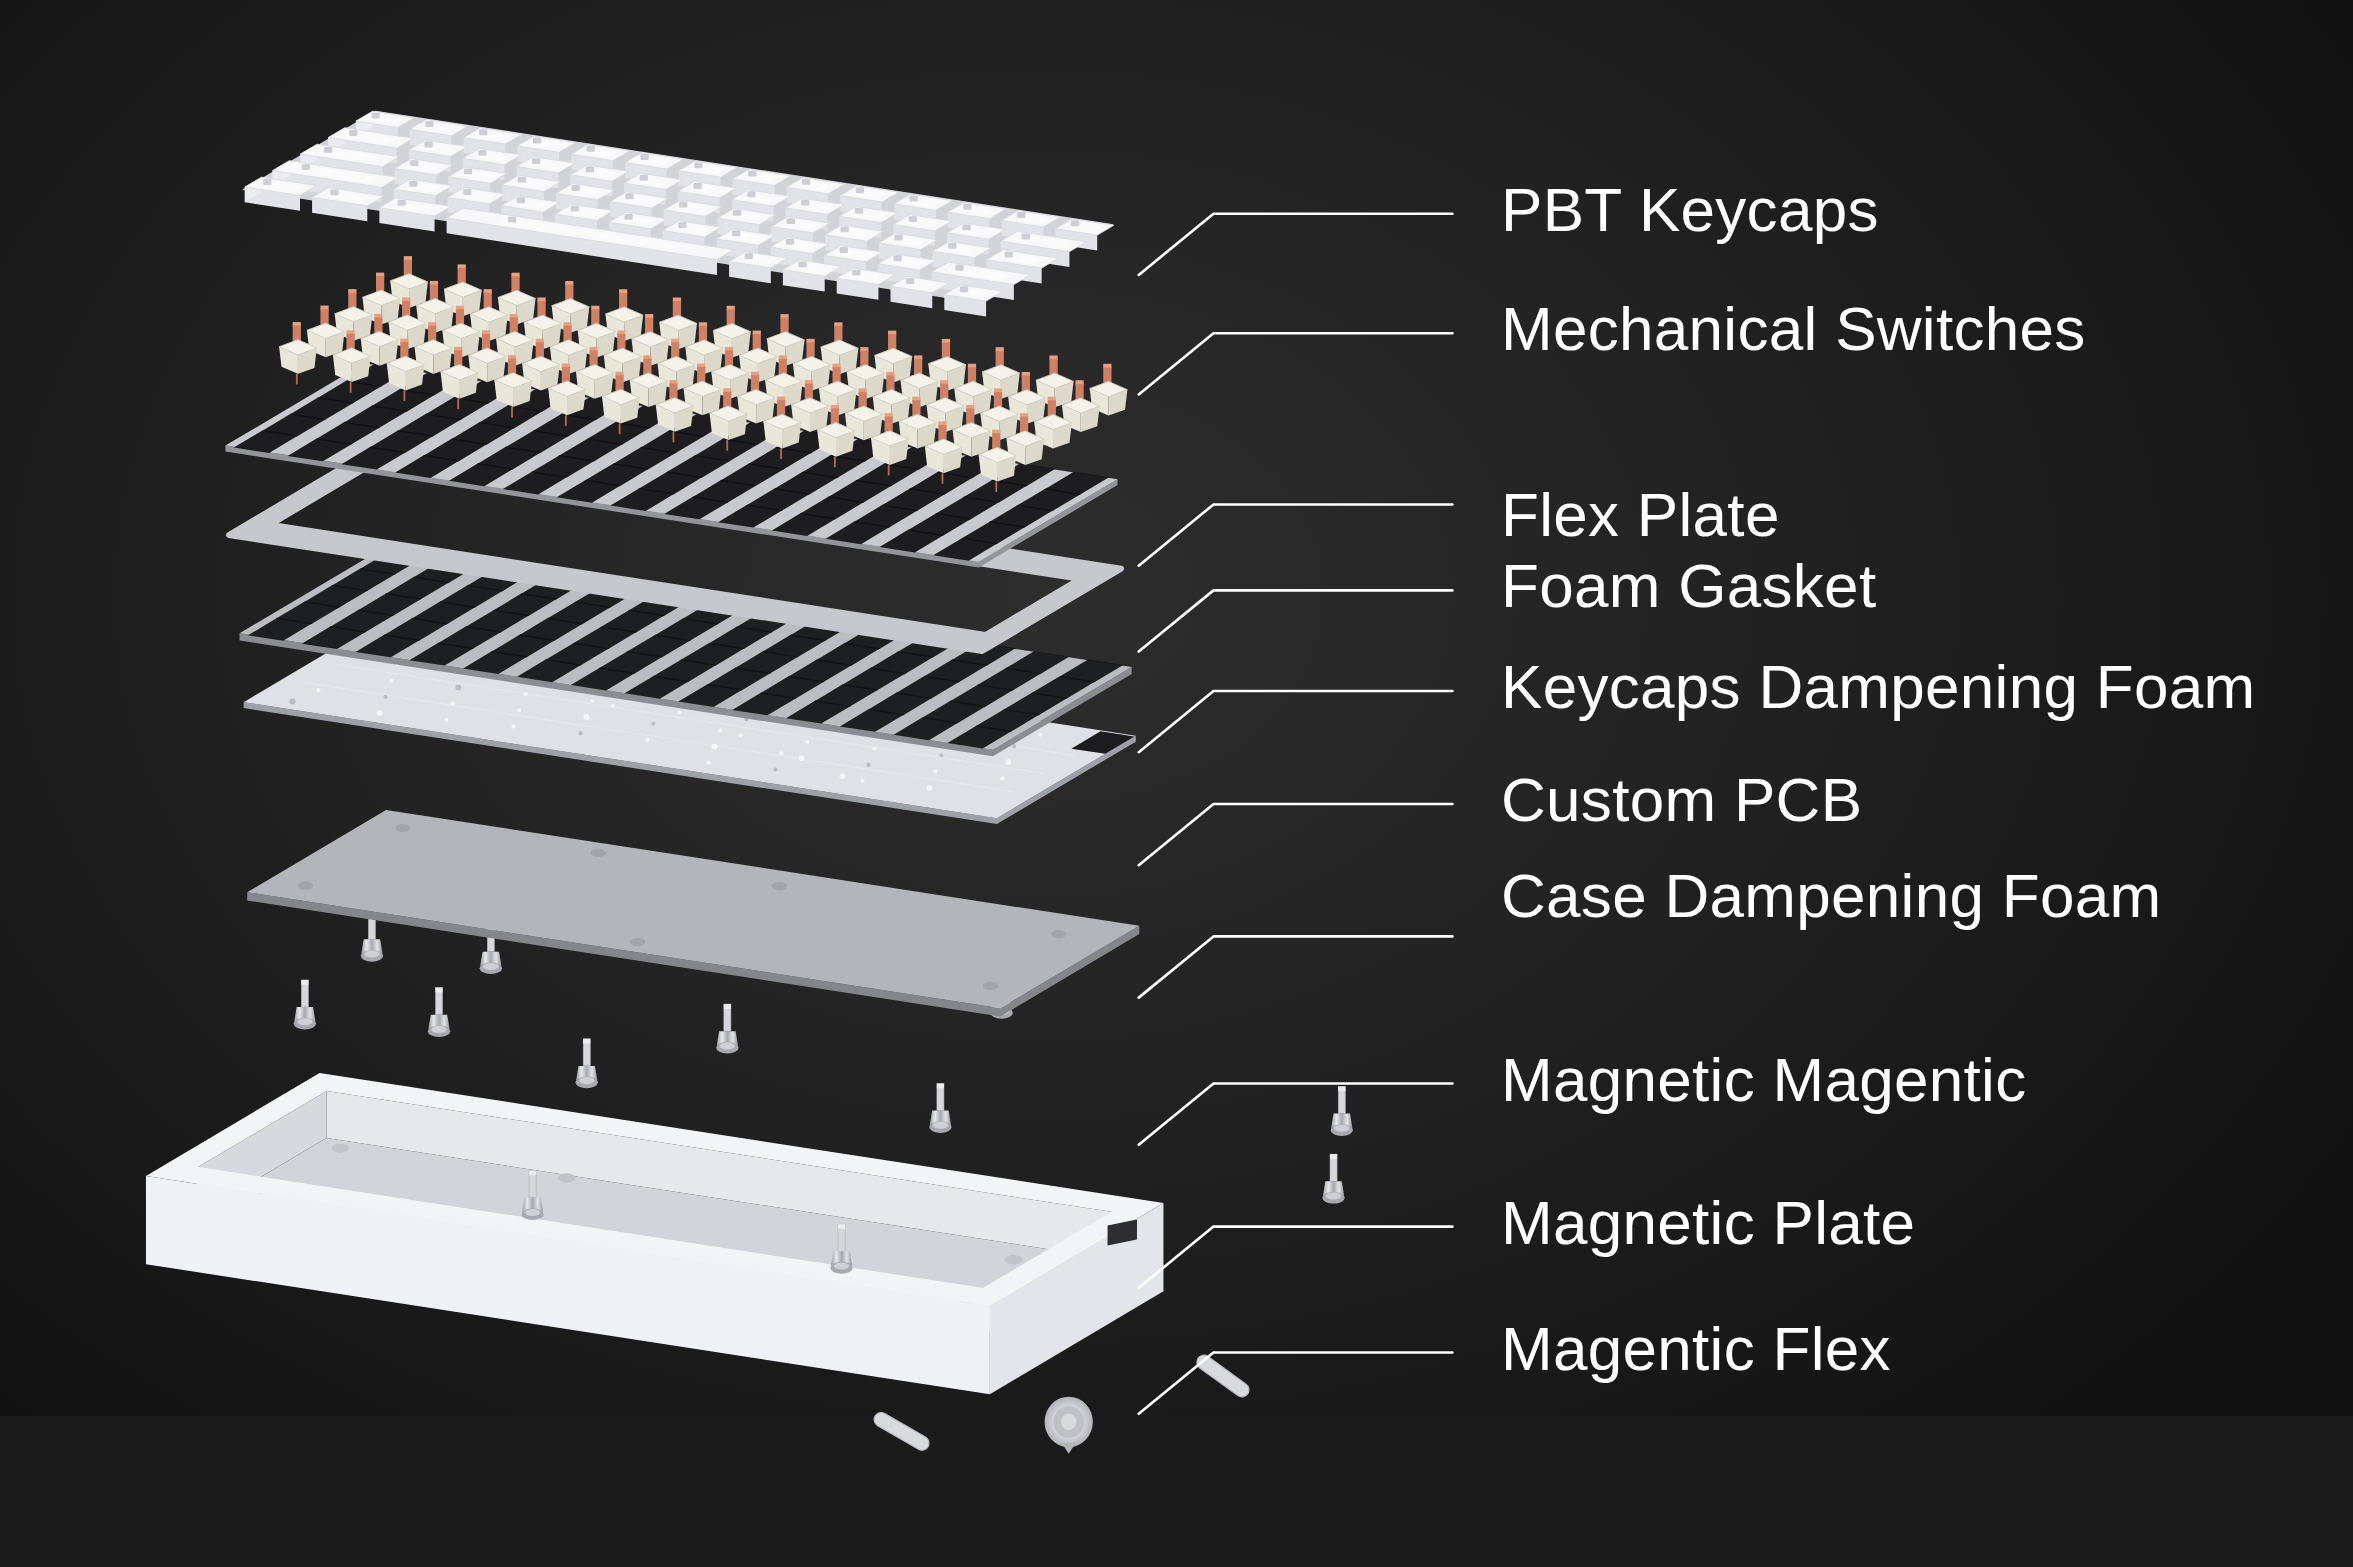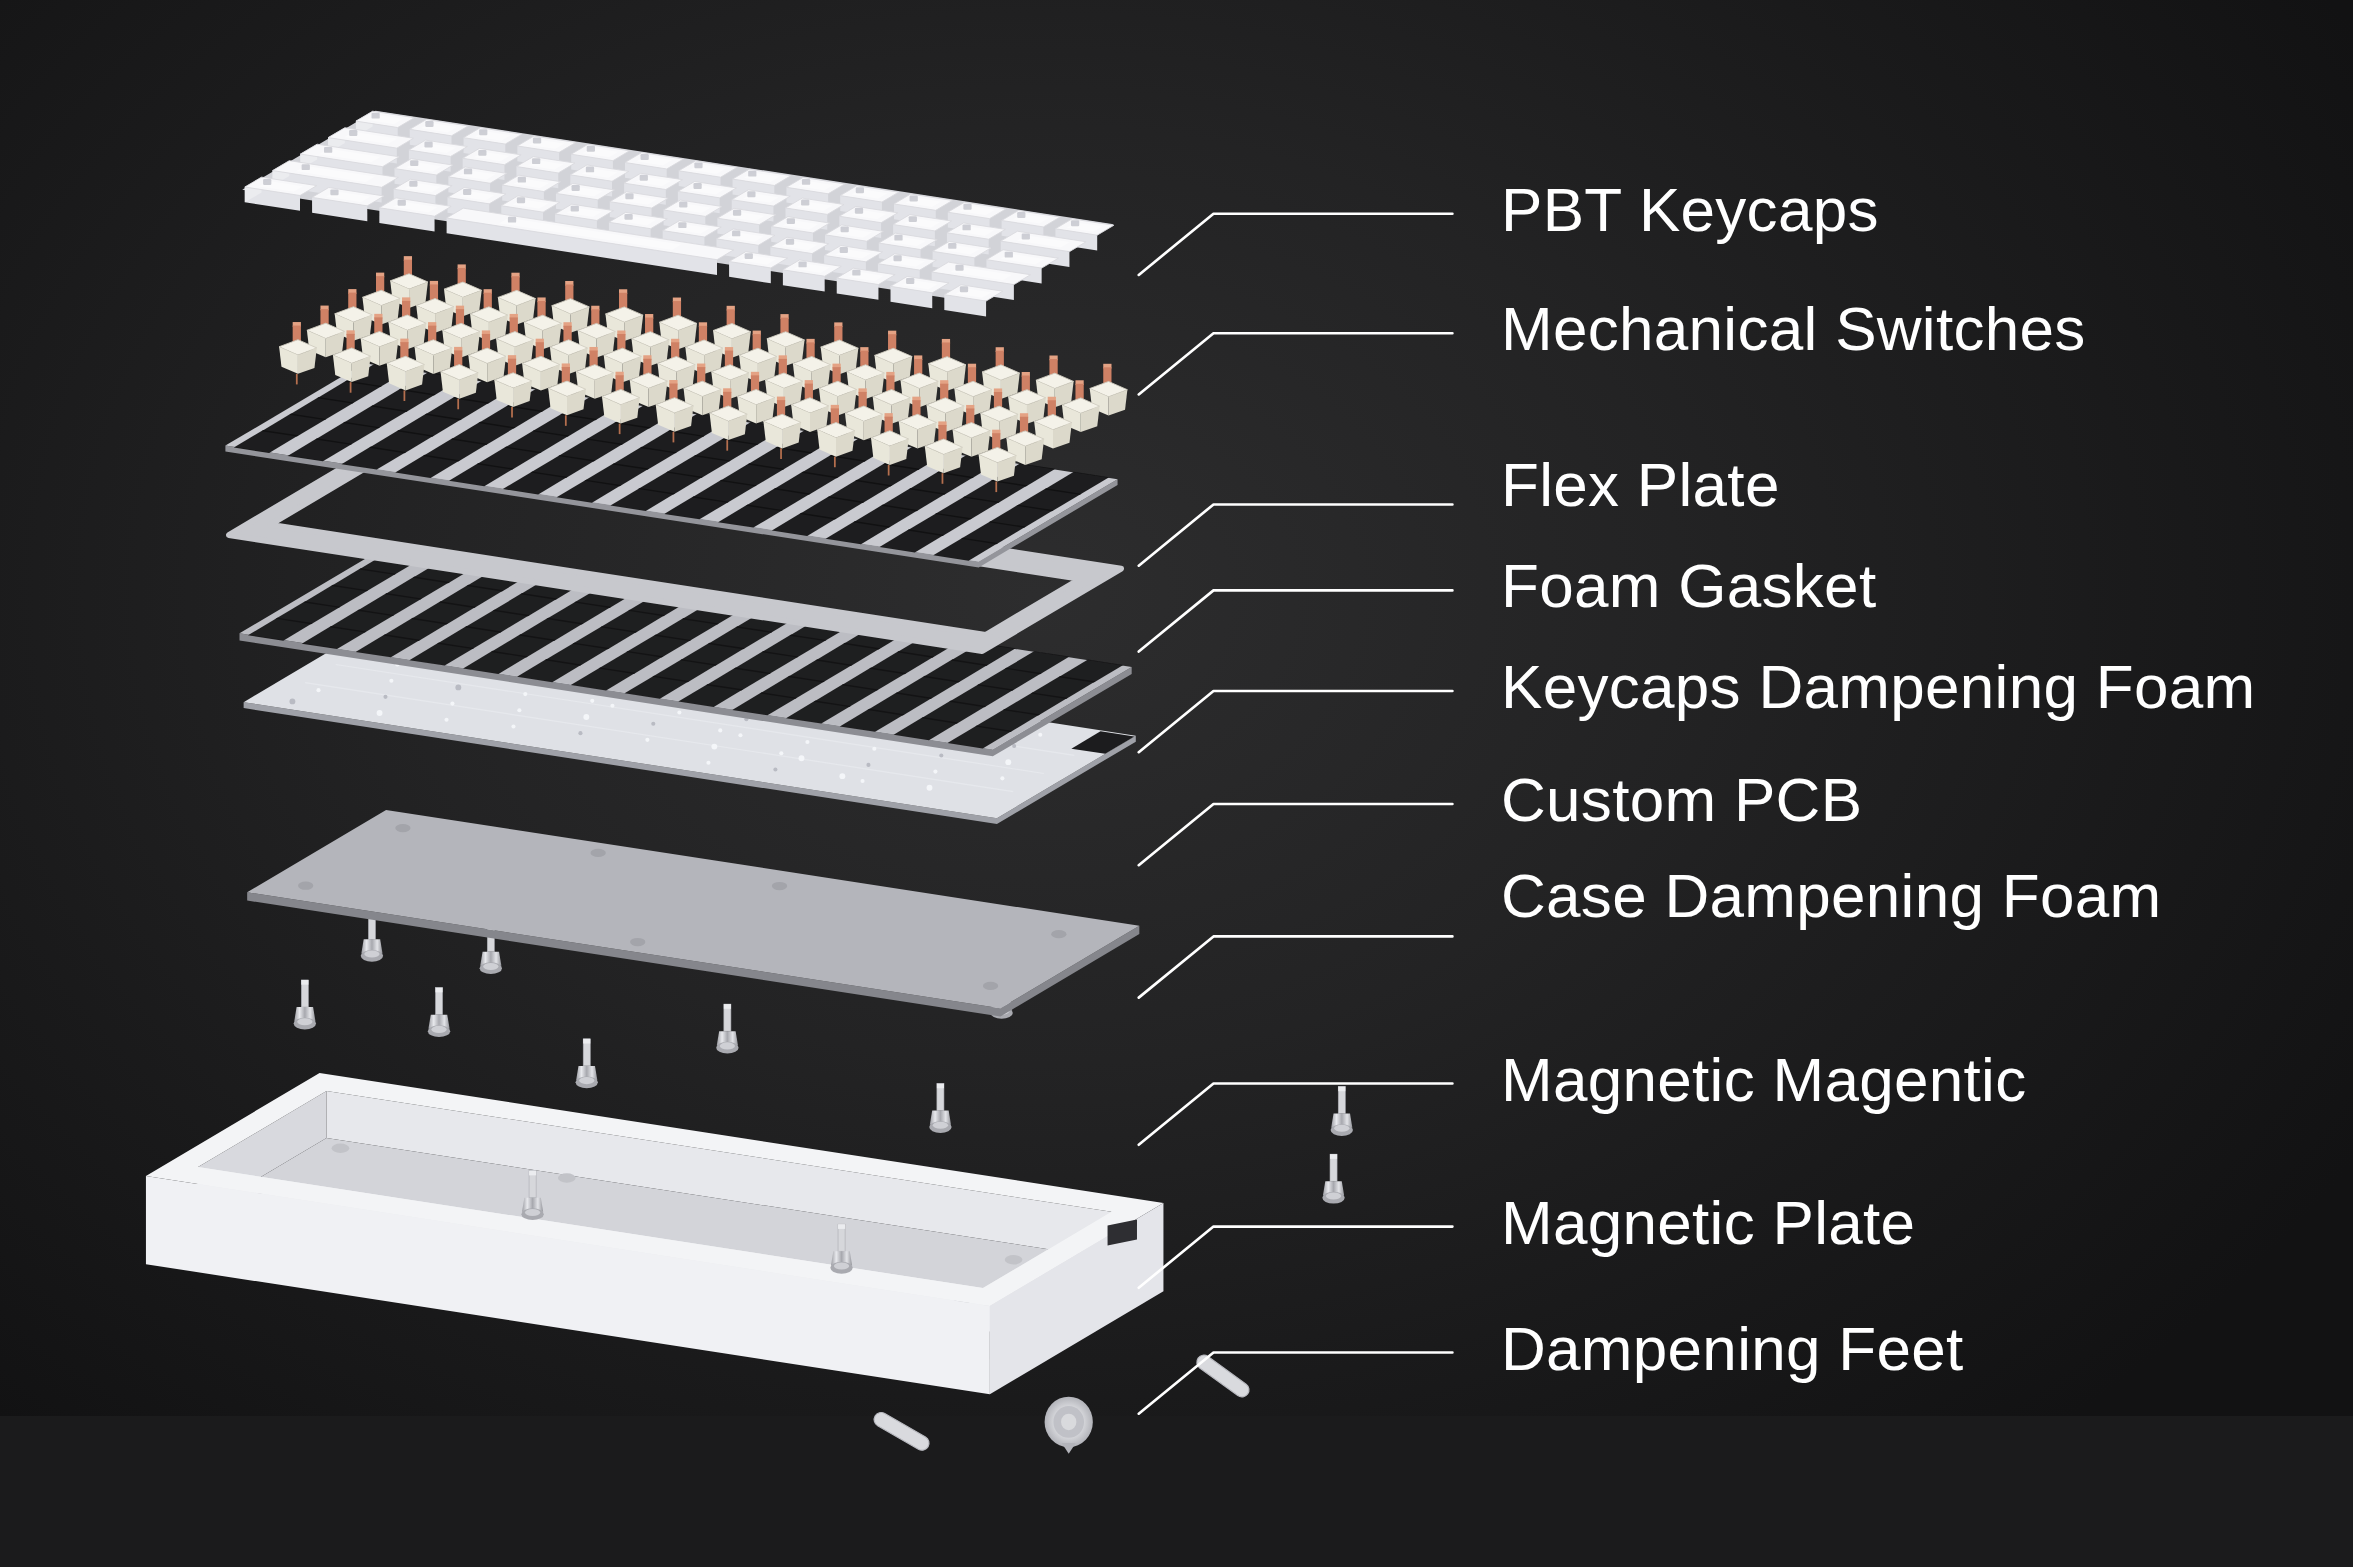--- a/index.html
+++ b/index.html
@@ -987,23 +987,23 @@
         <polyline points="1935,1695 2062,1591 2468,1591" fill="none" stroke="#ffffff" stroke-width="4.5" stroke-linecap="round" stroke-linejoin="round"></polyline>
         <polyline points="1935,1945 2062,1841 2468,1841" fill="none" stroke="#ffffff" stroke-width="4.5" stroke-linecap="round" stroke-linejoin="round"></polyline>
         <polyline points="1935,2188 2062,2084 2468,2084" fill="none" stroke="#ffffff" stroke-width="4.5" stroke-linecap="round" stroke-linejoin="round"></polyline>
         <polyline points="1935,2402 2062,2298 2468,2298" fill="none" stroke="#ffffff" stroke-width="4.5" stroke-linecap="round" stroke-linejoin="round"></polyline>
       </g>
     </svg>
 
   <div>
     <div class="label" style="top:169px">PBT Keycaps</div>
     <div class="label" style="top:288px">Mechanical Switches</div>
-    <div class="label" style="top:444px">Flex Plate</div>
+    <div class="label" style="top:474px">Flex Plate</div>
     <div class="label" style="top:545px">Foam Gasket</div>
     <div class="label" style="top:646px">Keycaps Dampening Foam</div>
     <div class="label" style="top:759px">Custom PCB</div>
     <div class="label" style="top:855px">Case Dampening Foam</div>
     <div class="label" style="top:1039px">Magnetic Magentic</div>
     <div class="label" style="top:1182px">Magnetic Plate</div>
-    <div class="label" style="top:1308px">Dampening Feet</div>
+    <div class="label" style="top:1308px">Magentic Flex</div>
   </div>
 </div>
 
 
 </body></html>

